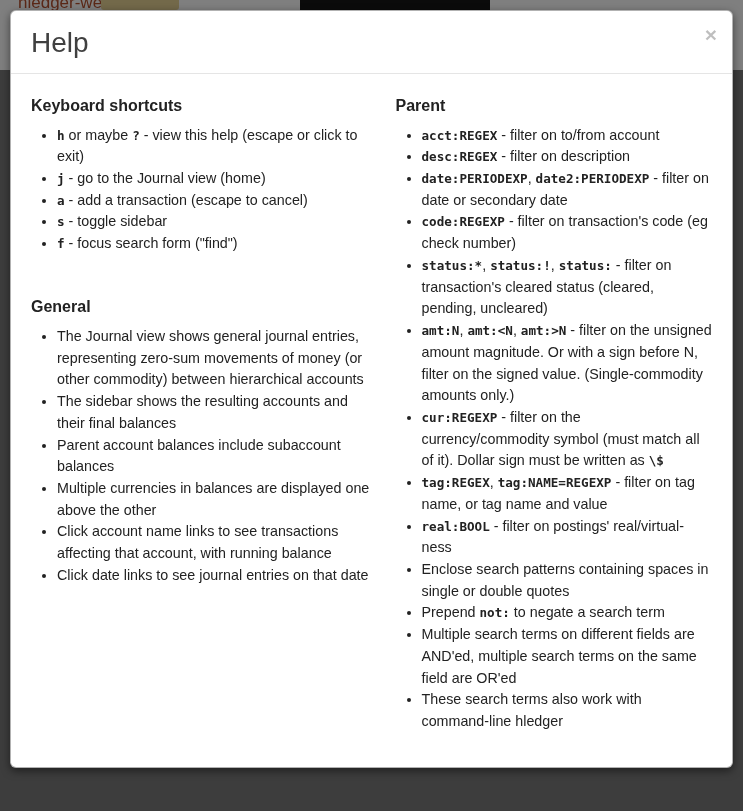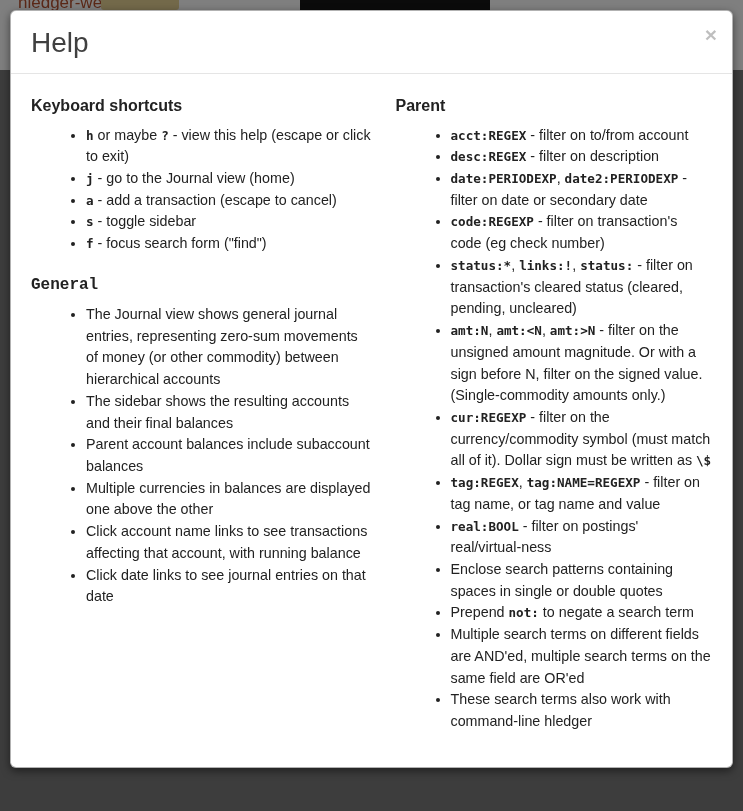--- a/index.html
+++ b/index.html
@@ -28,23 +28,23 @@
   }
   .modal-header { position: relative; padding: 15px 20px 13px; border-bottom: 1px solid #e5e5e5; }
   .modal-title { margin: 0; font-size: 28px; font-weight: 500; color: #404040; line-height: 1.2; }
   .close { position: absolute; top: 13px; right: 15px; background: none; border: 0;
     font-size: 21px; font-weight: 700; color: #000; opacity: 0.25; line-height: 1;
     padding: 0; cursor: pointer; font-family: inherit; }
   .modal-body { display: flex; padding: 13px 20px 24px; }
   .col { width: 50%; }
   .col + .col { padding-left: 24px; }
   .col h4 { margin: 10px 0 10px; font-size: 16px; font-weight: 700; color: #222; }
-  .col h4.spaced { margin-top: 21px; font-family: Liberation Mono, monospace; }
+  .col h4.spaced { margin-top: 43px; }
   .col ul { margin: 0 0 10px; padding-left: 26px; color: #222; }
-  .col li { font-size: 14.3px; line-height: 1.52; margin-left: 29px; }
+  .col li { font-size: 14.3px; line-height: 1.52; }
   code { font-family: "DejaVu Sans Mono", "Liberation Mono", monospace;
     font-weight: 700; font-size: 12.6px; color: #222; }
 </style>
 </head>
 <body>
 
 <div class="page">
   <a class="brand">hledger-web</a>
   <div class="bg-highlight"></div>
   <div class="bg-title"></div>
@@ -77,21 +77,21 @@
           <li>Click date links to see journal entries on that date</li>
         </ul>
     </div>
     <div class="col">
       <h4>Parent</h4>
       <ul>
           <li><code>acct:REGEX</code> - filter on to/from account</li>
           <li><code>desc:REGEX</code> - filter on description</li>
           <li><code>date:PERIODEXP</code>, <code>date2:PERIODEXP</code> - filter on date or secondary date</li>
           <li><code>code:REGEXP</code> - filter on transaction's code (eg check number)</li>
-          <li><code>status:*</code>, <code>links:!</code>, <code>status:</code> - filter on transaction's cleared status (cleared, pending, uncleared)</li>
+          <li><code>status:*</code>, <code>status:!</code>, <code>status:</code> - filter on transaction's cleared status (cleared, pending, uncleared)</li>
           <li><code>amt:N</code>, <code>amt:&lt;N</code>, <code>amt:&gt;N</code> - filter on the unsigned amount magnitude. Or with a sign before N, filter on the signed value. (Single-commodity amounts only.)</li>
           <li><code>cur:REGEXP</code> - filter on the currency/commodity symbol (must match all of it). Dollar sign must be written as <code>\$</code></li>
           <li><code>tag:REGEX</code>, <code>tag:NAME=REGEXP</code> - filter on tag name, or tag name and value</li>
           <li><code>real:BOOL</code> - filter on postings' real/virtual-ness</li>
           <li>Enclose search patterns containing spaces in single or double quotes</li>
           <li>Prepend <code>not:</code> to negate a search term</li>
           <li>Multiple search terms on different fields are AND'ed, multiple search terms on the same field are OR'ed</li>
           <li>These search terms also work with command-line hledger</li>
         </ul>
     </div>

